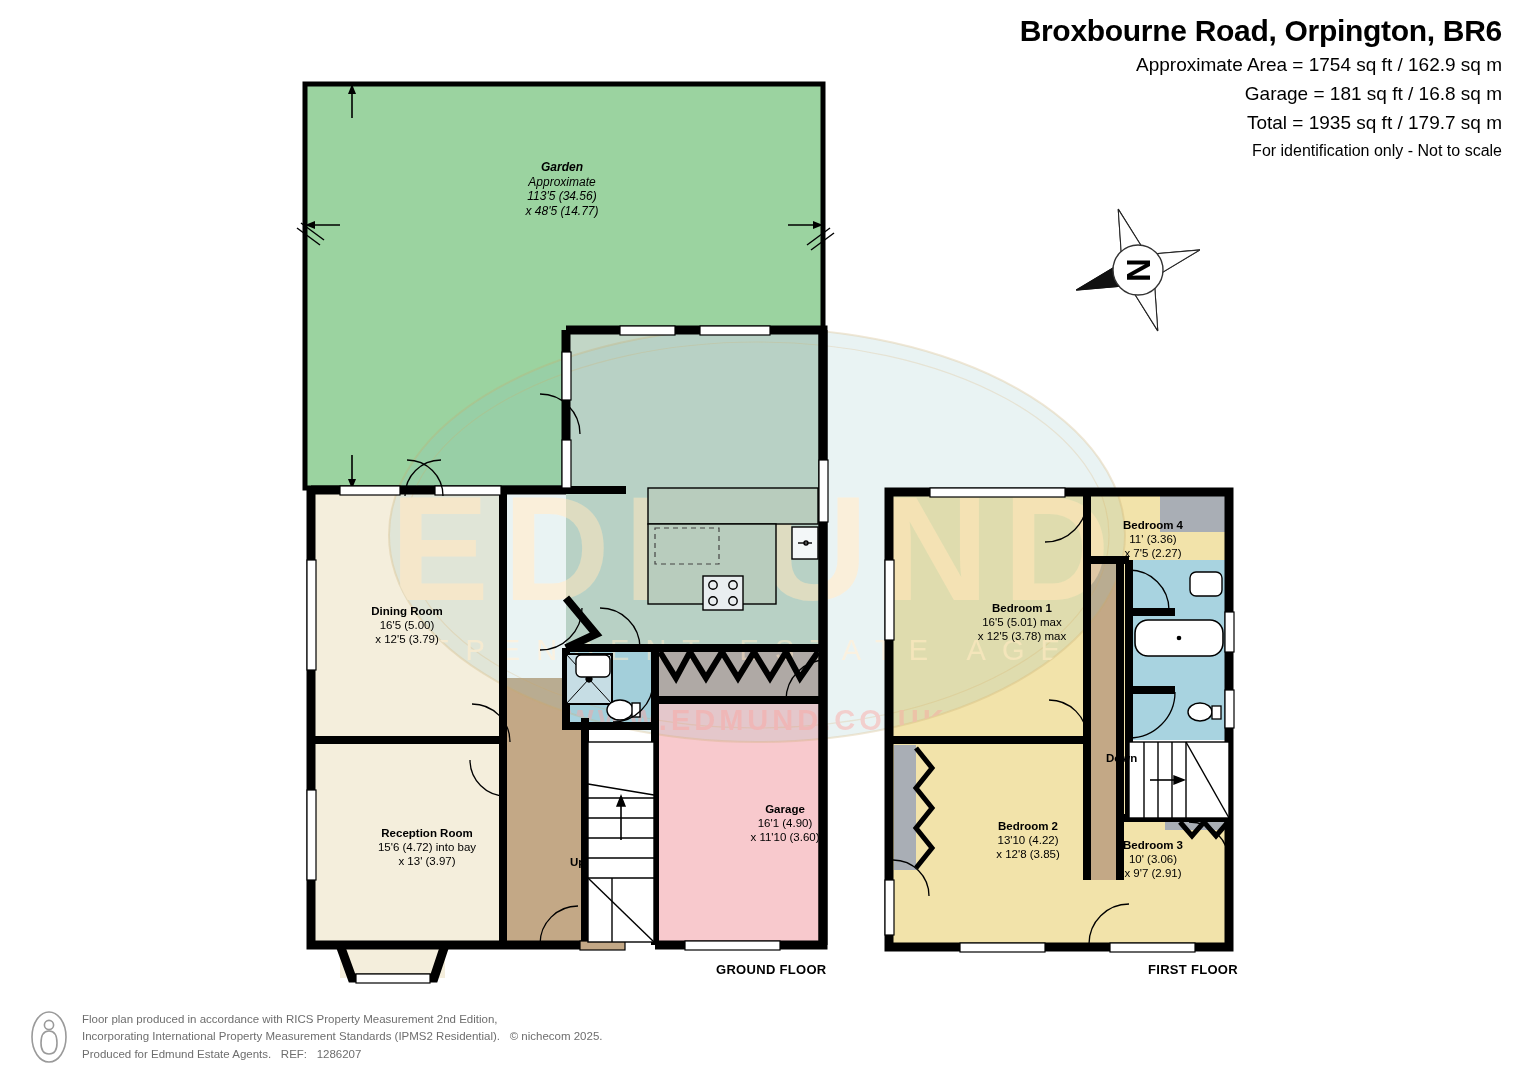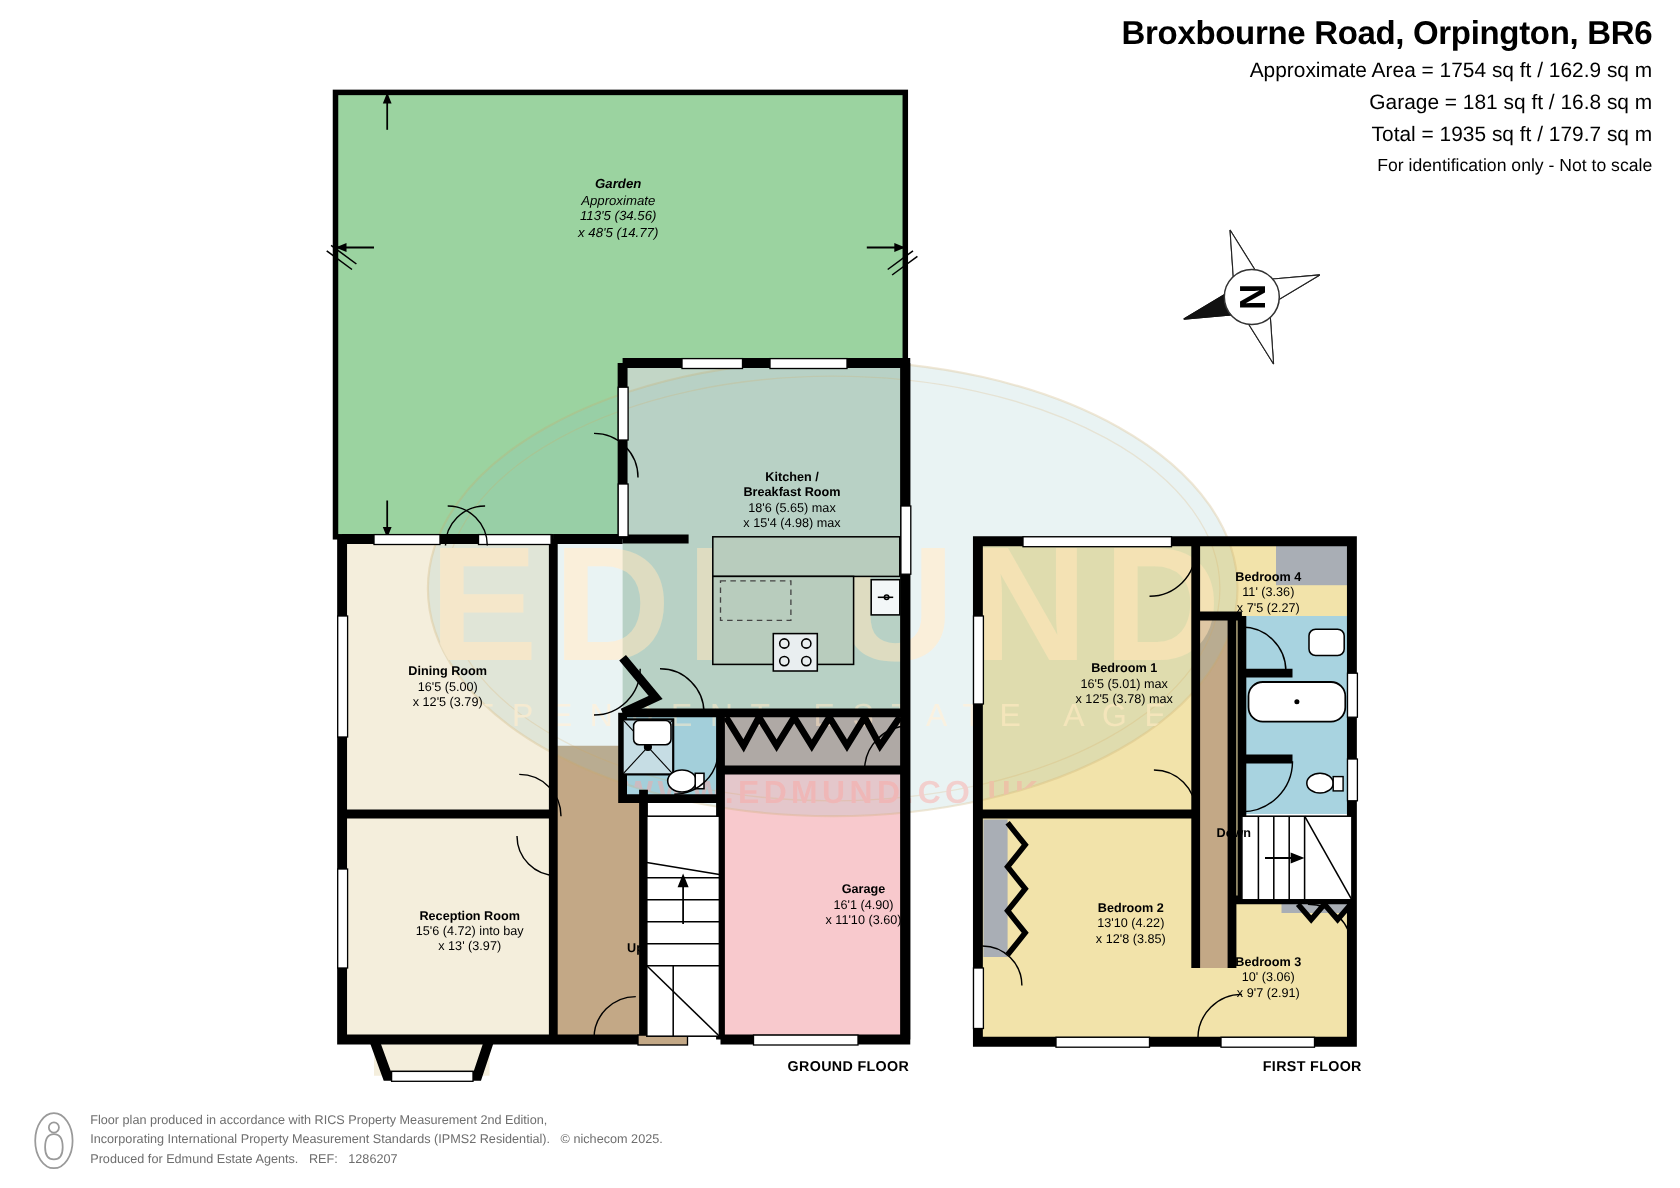--- a/index.html
+++ b/index.html
@@ -303,26 +303,20 @@
     </g>
   </svg>
 
   <div class="lbl garden" style="left:462px; top:160px; width:200px;font-style:italic;">
     <div class="nm">Garden</div>
     <div class="dim">Approximate</div>
     <div class="dim">113'5 (34.56)</div>
     <div class="dim">x 48'5 (14.77)</div>
   </div>
 
-  <div class="lbl" style="left:620px; top:427px; width:200px;">
-    <div class="nm">Kitchen /</div>
-    <div class="nm">Breakfast Room</div>
-    <div class="dim">18'6 (5.65) max</div>
-    <div class="dim">x 15'4 (4.98) max</div>
-  </div>
 
   <div class="lbl" style="left:317px; top:604px; width:180px;">
     <div class="nm">Dining Room</div>
     <div class="dim">16'5 (5.00)</div>
     <div class="dim">x 12'5 (3.79)</div>
   </div>
 
   <div class="lbl" style="left:317px; top:826px; width:180px;padding-left:40px;">
     <div class="nm">Reception Room</div>
     <div class="dim">15'6 (4.72) into bay</div>
@@ -341,21 +335,21 @@
     <div class="dim">16'5 (5.01) max</div>
     <div class="dim">x 12'5 (3.78) max</div>
   </div>
 
   <div class="lbl" style="left:948px; top:819px; width:160px;">
     <div class="nm">Bedroom 2</div>
     <div class="dim">13'10 (4.22)</div>
     <div class="dim">x 12'8 (3.85)</div>
   </div>
 
-  <div class="lbl" style="left:1073px; top:868px; width:160px;">
+  <div class="lbl" style="left:1073px; top:838px; width:160px;">
     <div class="nm">Bedroom 3</div>
     <div class="dim">10' (3.06)</div>
     <div class="dim">x 9'7 (2.91)</div>
   </div>
 
   <div class="lbl" style="left:1073px; top:518px; width:160px;">
     <div class="nm">Bedroom 4</div>
     <div class="dim">11' (3.36)</div>
     <div class="dim">x 7'5 (2.27)</div>
   </div>

